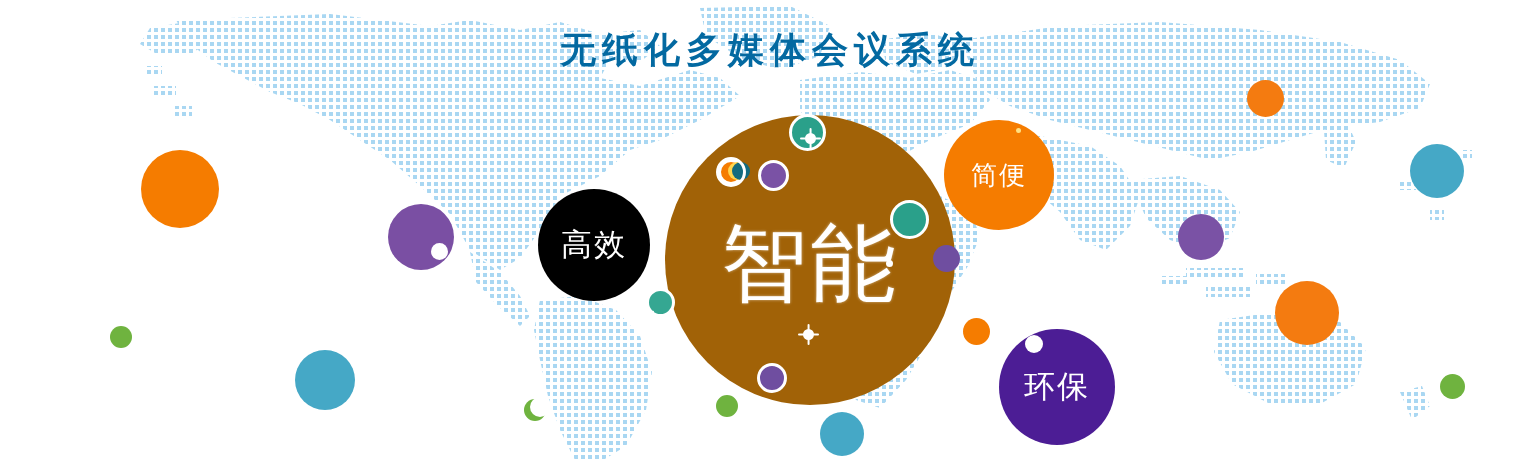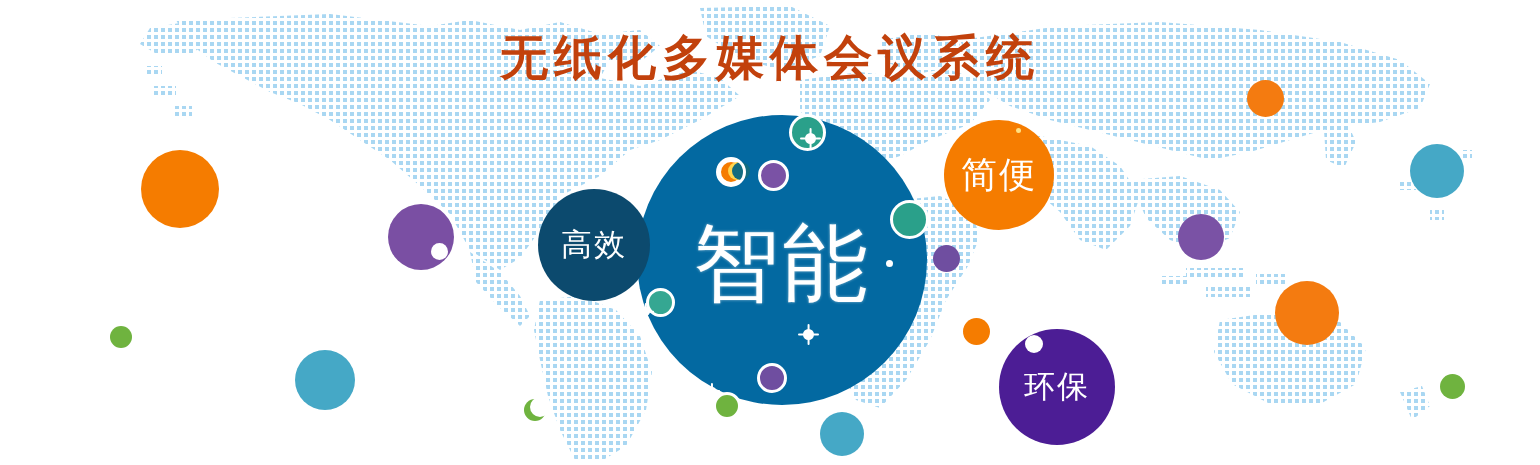--- a/index.html
+++ b/index.html
@@ -60,48 +60,48 @@
     font-weight: 400;
     letter-spacing: 2px;
     white-space: nowrap;
     width: 100%;
     height: 100%;
     user-select: none;
   }
 
   
   #hub-circle {
-    left: 637px;
+    left: 665px;
     top: 115px;
     width: 290px;
     height: 290px;
-    background: #0369a1;
+    background: #a16207;
   }
   #hub-label {
     font-size: 86px;
     letter-spacing: 3px;
     font-weight: 400;
     text-shadow: 0 0 3px rgba(255,255,255,.55);
     transform: translateY(4px);
   }
 
   
   #bubble-gaoxiao {
     left: 538px; top: 189px;
     width: 112px; height: 112px;
-    background: #0c4a6e;
+    background: #000000;
   }
   #bubble-gaoxiao .bubble-label { font-size: 31px; }
 
   #bubble-jianbian {
     left: 944px; top: 120px;
     width: 110px; height: 110px;
     background: #f57c00;
   }
-  #bubble-jianbian .bubble-label { font-size: 36px; font-family: Liberation Serif, serif; }
+  #bubble-jianbian .bubble-label { font-size: 26px; font-family: Liberation Serif, serif; }
 
   #bubble-huanbao {
     left: 999px; top: 329px;
     width: 116px; height: 116px;
     background: #4c1d95;
   }
   #bubble-huanbao .bubble-label { font-size: 31px; }
 
   
   .ringed {
@@ -149,23 +149,23 @@
   }
 
   
   #banner-title {
     position: absolute;
     z-index: 6;
     left: 0;
     right: 0;
     top: 26px;
     text-align: center;
-    color: #c2410c;
+    color: #0369a1;
     font-family: "DejaVu Sans", "Liberation Sans", sans-serif;
-    font-size: 48px;
+    font-size: 36px;
     font-weight: bold;
     letter-spacing: 6px;
     white-space: nowrap;
     user-select: none;
   }
 </style>
 </head>
 <body>
 
 <div id="banner">

